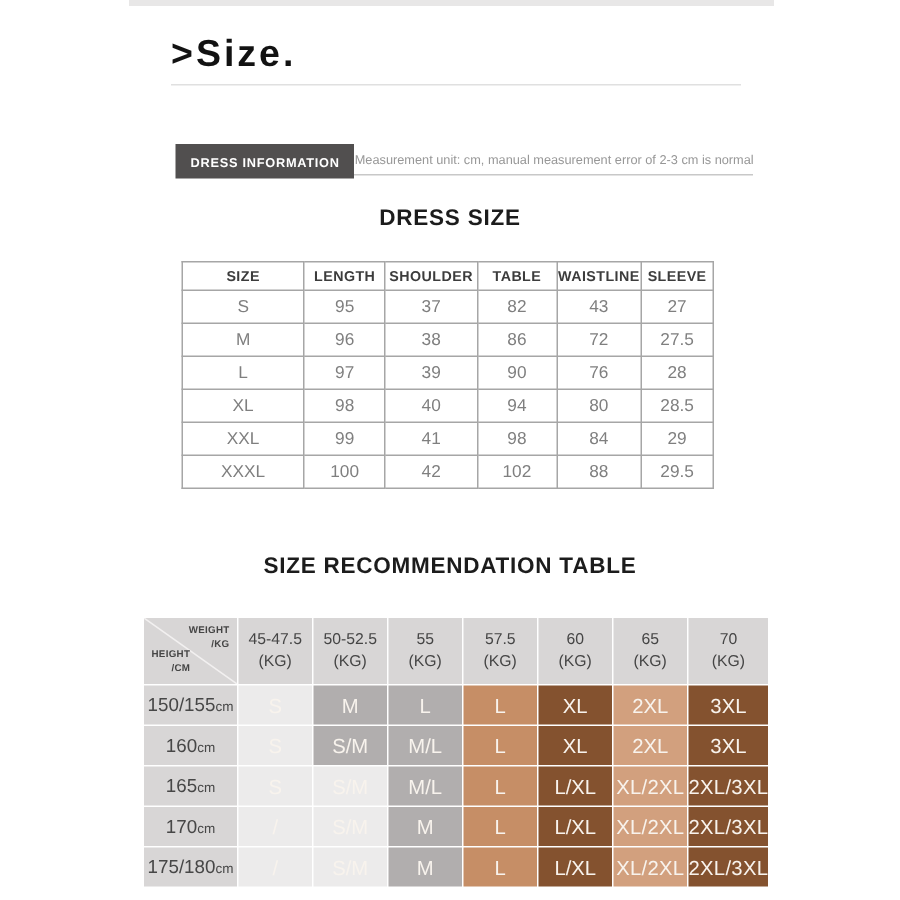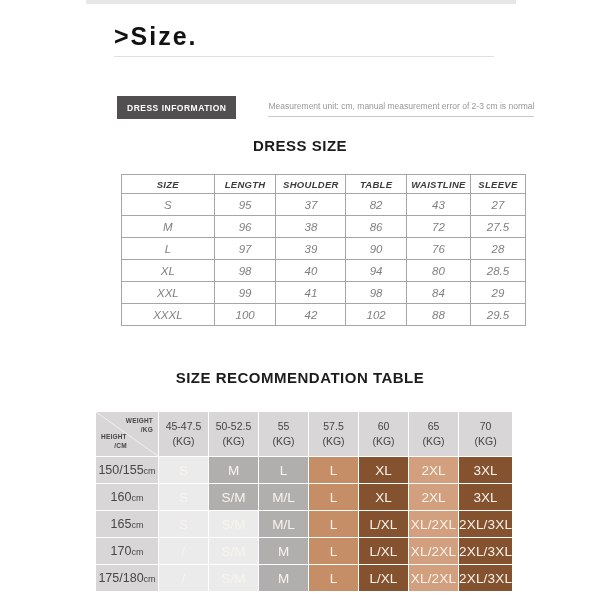--- a/index.html
+++ b/index.html
@@ -14,28 +14,28 @@
 
   .top-strip{position:absolute;left:86px;top:0;width:430px;height:4px;background:var(--top-strip);}
 
   .brand-title{position:absolute;left:114px;top:22px;font-size:25px;font-weight:bold;color:#121212;letter-spacing:2px;}
   .title-rule{position:absolute;left:114px;top:56px;width:380px;height:1px;background:#e0e0e0;}
 
   .info-row{position:absolute;left:117px;top:96px;width:369px;height:23px;display:flex;}
   .info-badge{background:var(--badge-bg);color:#fff;font-size:8.5px;font-weight:bold;letter-spacing:.5px;
     padding:0 10px;display:flex;align-items:center;justify-content:center;height:23px;white-space:nowrap;}
   .info-note{flex:1;font-size:8.5px;color:#979797;display:flex;align-items:center;justify-content:center;
-    border-bottom:1px solid #c8c8c8;height:21px;white-space:nowrap;margin-left:32px;}
+    border-bottom:1px solid #c8c8c8;height:21px;white-space:nowrap;}
 
   .section-title{position:absolute;left:0;width:600px;text-align:center;font-size:15px;font-weight:bold;color:#1c1c1c;letter-spacing:.5px;}
   #dress-title{top:137px;}
   #rec-title{top:369px;}
 
   table{border-spacing:0;}
-  .dress-table{position:absolute;left:121px;top:174px;width:405px;border-collapse:collapse;table-layout:fixed;font-style:italic;}
+  .dress-table{position:absolute;left:121px;top:174px;width:355px;border-collapse:collapse;table-layout:fixed;}
   .dress-table th,.dress-table td{border:1px solid #a6a6a6;text-align:center;padding:0;}
   .dress-table th{height:19px;font-size:9.5px;font-weight:bold;color:#3c3c3c;letter-spacing:.3px;}
   .dress-table td{height:22px;font-size:11.5px;color:#7f7f7f;}
 
   .rec-table{position:absolute;left:95px;top:411px;border-collapse:separate;border-spacing:1px;table-layout:fixed;}
   .rec-table th,.rec-table td{padding:0;text-align:center;vertical-align:middle;}
   .rec-table thead th{height:44px;background:var(--header-bg);font-size:10.5px;font-weight:normal;color:#454545;line-height:1.45;}
   .rec-table thead th.corner{position:relative;}
   .corner .diag{position:absolute;left:0;top:0;width:100%;height:100%;}
   .corner-weight{position:absolute;top:5px;right:5px;text-align:right;font-size:6.5px;font-weight:bold;color:#454545;line-height:1.35;letter-spacing:.2px;}

